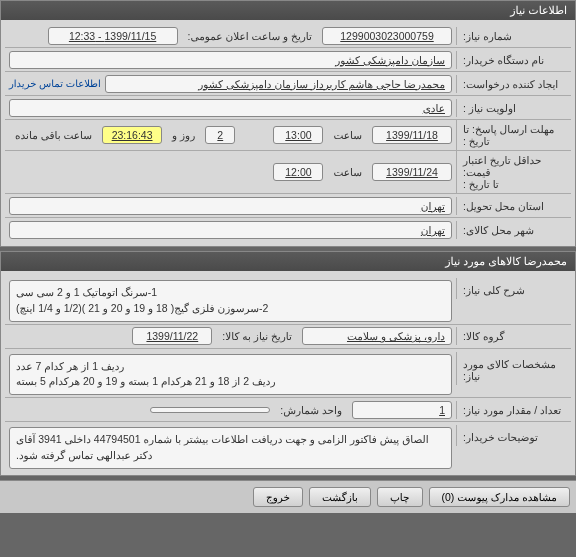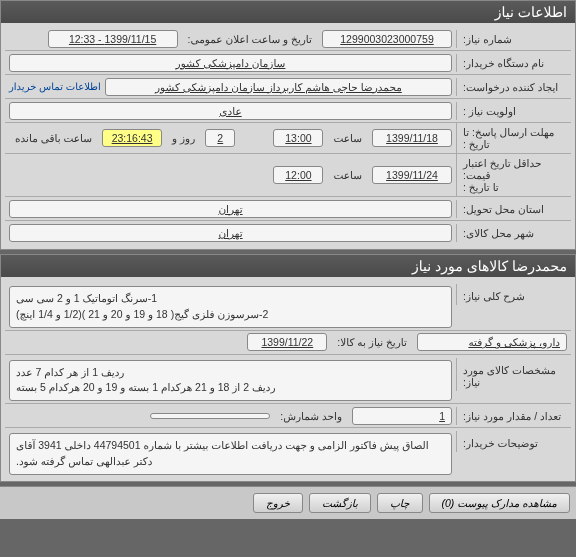--- a/index.html
+++ b/index.html
@@ -14,21 +14,21 @@
 }
 .panel {
   background: #d8d8d8;
   border: 1px solid #888;
   margin-bottom: 4px;
 }
 .panel-header {
   background: linear-gradient(#5a5a5a, #4a4a4a);
   color: #fff;
   padding: 3px 8px;
-  font-size: 14px;
+  font-size: 11px;
 }
 .panel-body {
   padding: 4px;
 }
 .row {
   display: flex;
   align-items: center;
   border-bottom: 1px solid #aaa;
   min-height: 24px;
   font-size: 10.5px;
@@ -53,21 +53,21 @@
   border: 1px solid #888;
   border-radius: 3px;
   padding: 2px 6px;
   font-size: 10.5px;
   display: inline-block;
   min-width: 50px;
   text-align: center;
   text-decoration: underline;
 }
 .input-box.wide { min-width: 130px; }
-.input-box.full { flex: 1; text-align: center; min-height: 16px; }
+.input-box.full { flex: 1; text-align: right; min-height: 16px; }
 .input-box.yellow { background: #ffff88; }
 .mid-label { padding: 0 6px; }
 .link-text {
   color: #004499;
   cursor: pointer;
   font-size: 10px;
 }
 .textarea-box {
   background: #f5f5f5;
   border: 1px solid #888;
@@ -89,21 +89,20 @@
   background: #c8c8c8;
   border-top: 1px solid #888;
 }
 .btn {
   background: linear-gradient(#f0f0f0,#d0d0d0);
   border: 1px solid #888;
   border-radius: 3px;
   padding: 3px 12px;
   font-size: 10.5px;
   cursor: pointer;
-  font-style: italic;
 }
 </style>
 </head>
 <body>
 
 <div class="panel">
   <div class="panel-header">اطلاعات نیاز</div>
   <div class="panel-body">
 
     <div class="row">
@@ -186,22 +185,23 @@
 
     <div class="row tall">
       <div class="label-cell">شرح کلی نیاز:</div>
       <div class="value-cell">
         <div class="textarea-box" style="white-space:pre-line">1-سرنگ اتوماتیک 1 و 2 سی سی
 2-سرسوزن فلزی گیج( 18 و 19 و 20 و 21 )(1/2 و 1/4 اینچ)</div>
       </div>
     </div>
 
     <div class="row">
-      <div class="value-cell">
-        <span class="input-box" style="min-width:150px;text-align:right">دارو، پزشکی و گرفته</span>
+      <div class="label-cell">گروه کالا:</div>
+      <div class="value-cell">
+        <span class="input-box" style="min-width:150px;text-align:right">دارو، پزشکی و سلامت</span>
         <span class="mid-label">تاریخ نیاز به کالا:</span>
         <span class="input-box" style="min-width:80px">1399/11/22</span>
       </div>
     </div>
 
     <div class="row tall">
       <div class="label-cell">مشخصات کالای مورد نیاز:</div>
       <div class="value-cell">
         <div class="textarea-box" style="white-space:pre-line">ردیف 1 از هر کدام 7 عدد
 ردیف 2 از 18 و 21 هرکدام 1 بسته و 19 و 20 هرکدام 5 بسته</div>

